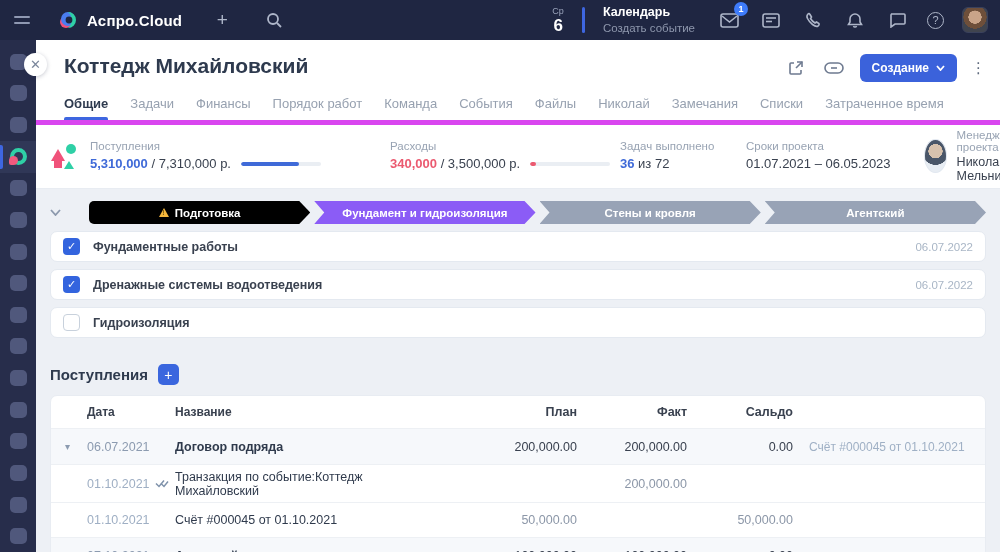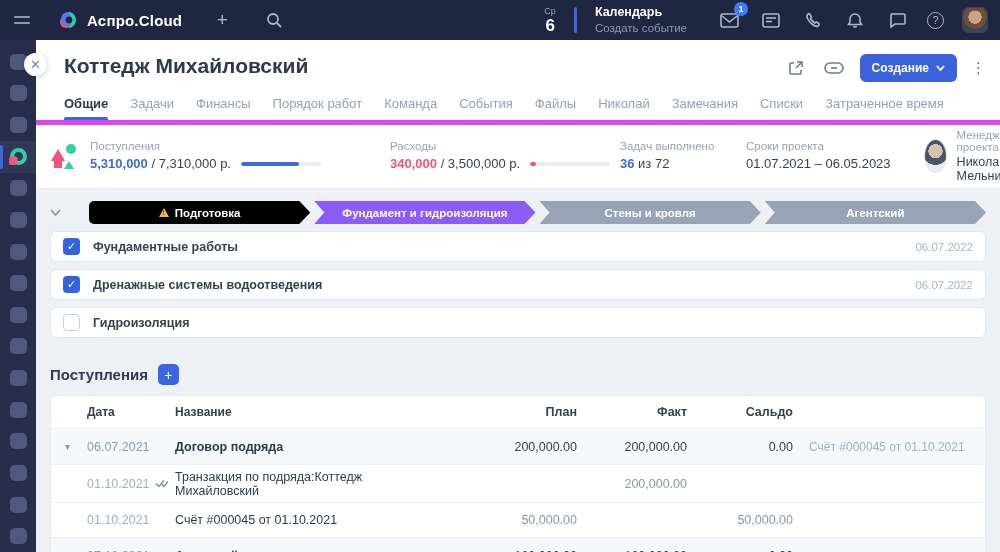--- a/index.html
+++ b/index.html
@@ -12,21 +12,21 @@
   .burger { width:16px; display:flex; flex-direction:column; gap:4px; cursor:pointer; }
   .burger span { height:2px; background:#8F98B2; border-radius:2px; }
   .logo-wrap { display:flex; align-items:center; gap:8px; }
   .appname { color:#FFFFFF; font-size:15px; font-weight:bold; letter-spacing:.2px; }
   .tb-ic { color:#AEB6C9; display:flex; align-items:center; justify-content:center; width:24px; height:24px; }
   .tb-right { margin-left:auto; display:flex; align-items:center; gap:18px; padding-right:12px; }
   .dateblock { text-align:center; line-height:1; }
   .dateblock .wd { font-size:9px; color:#9AA3BB; }
   .dateblock .dd { font-size:17px; color:#fff; font-weight:bold; margin-top:1px; }
   .tb-div { width:3px; height:26px; background:#3E66E0; border-radius:2px; }
-  .calblock { line-height:1.25; margin-right:12px; }
+  .calblock { line-height:1.25; margin-right:4px; }
   .calblock .t1 { color:#fff; font-size:12.5px; font-weight:bold; }
   .calblock .t2 { color:#8E97AD; font-size:11.5px; }
   .icon-badge { position:relative; }
   .badge { position:absolute; top:-6px; right:-7px; background:#3E7BFA; color:#fff; font-size:9px; min-width:14px; height:14px; border-radius:8px; display:flex; align-items:center; justify-content:center; font-weight:bold; }
   .avatar-top { width:26px; height:26px; border-radius:6px; background:radial-gradient(circle at 50% 38%, #c9a489 0 34%, #6e4f3a 35% 60%, #40444e 61%); border:1px solid #3a415c; }
   .help-circle { width:17px; height:17px; border:1.5px solid #AEB6C9; border-radius:50%; font-size:11px; display:flex; align-items:center; justify-content:center; color:#AEB6C9; }
 
   
   .sidebar { position:absolute; left:0; top:40px; width:36px; height:512px; background:#272D4B; display:flex; flex-direction:column; align-items:center; padding-top:6px; z-index:20; }
   .sb-item { width:36px; height:32px; display:flex; align-items:center; justify-content:center; position:relative; cursor:pointer; }
@@ -392,21 +392,21 @@
         <div class="cell-date" style="color:#9FAFC4; display:flex; align-items:center; justify-content:space-between;">
           <span>01.10.2021</span>
           <span class="dblcheck" style="margin-right:6px;">
             <svg width="14" height="9" viewBox="0 0 14 9" fill="none" stroke="#7F92AB" stroke-width="1.5">
                 <polyline points="1,4.5 4,7.5 9,1.5"></polyline>
                 <polyline points="6,4.5 9,7.5 13,2.5"></polyline>
               </svg>
           </span>
         </div>
         <div>
-          <div class="cell-name">Транзакция по подряда:Коттедж Михайловский</div>
+          <div class="cell-name">Транзакция по событие:Коттедж Михайловский</div>
         </div>
         <div></div>
         <div class="num dim"></div>
         <div class="num dim">200,000.00</div>
         <div class="num dim"></div>
         <div></div>
       </div>
 
       <div class="trow">
         <div></div>

